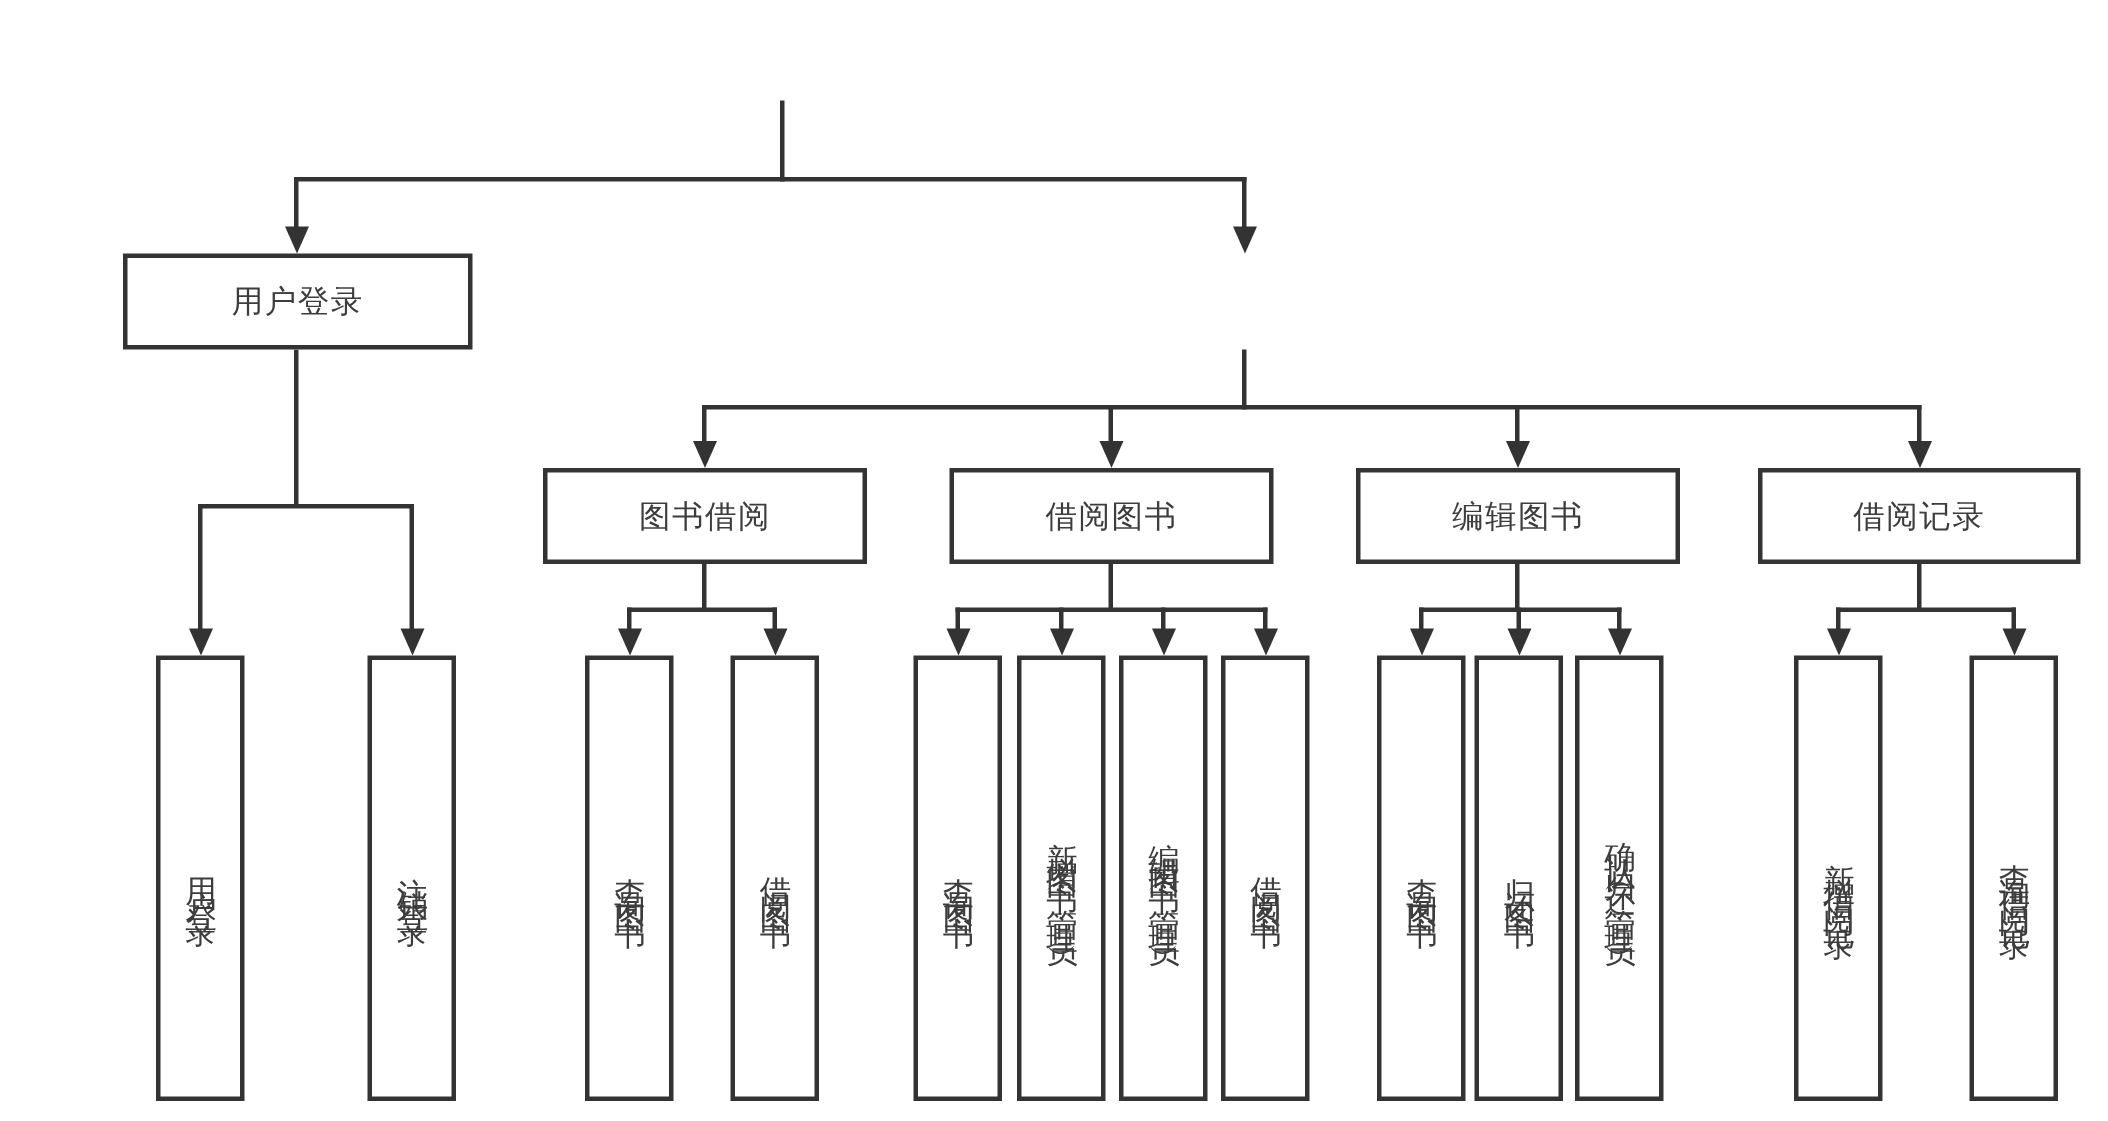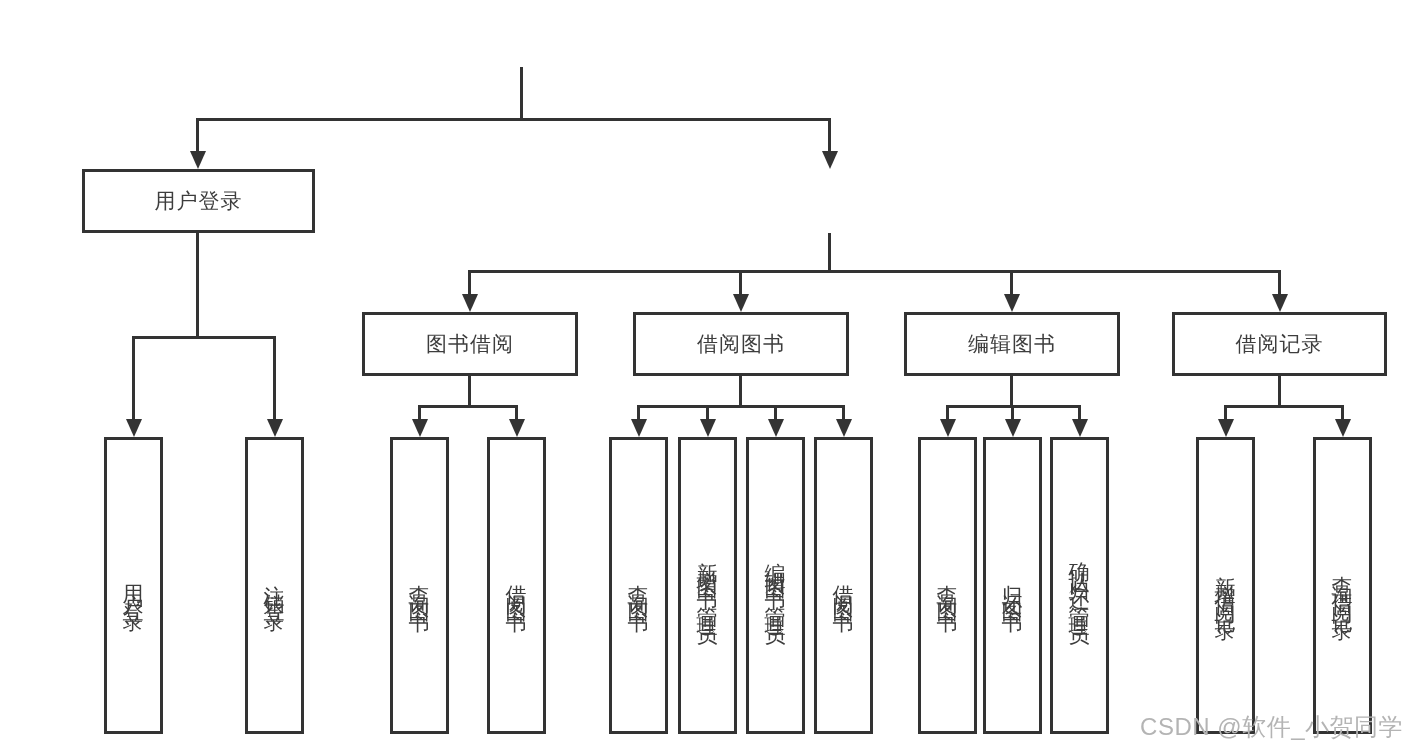--- a/index.html
+++ b/index.html
@@ -137,15 +137,14 @@
   <div class="vl" style="left:1078px; top:405px; height:16px;"></div>
   <div class="arrow" style="left:1072px; top:419px;"></div>
 
   <div class="vl" style="left:1278px; top:376px; height:32px;"></div>
   <div class="hl" style="left:1224px; top:405px; width:120px;"></div>
   <div class="vl" style="left:1224px; top:405px; height:16px;"></div>
   <div class="arrow" style="left:1218px; top:419px;"></div>
   <div class="vl" style="left:1341px; top:405px; height:16px;"></div>
   <div class="arrow" style="left:1335px; top:419px;"></div>
 
-  <div class="watermark">CSDN @软件_小贺同学</div>
 
 </div>
 
 </body></html>

